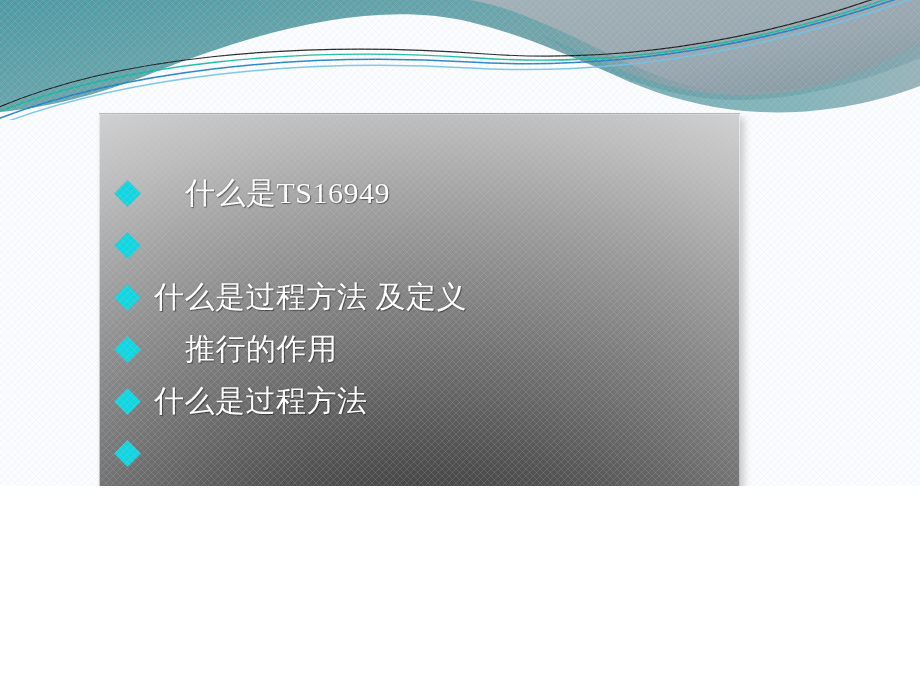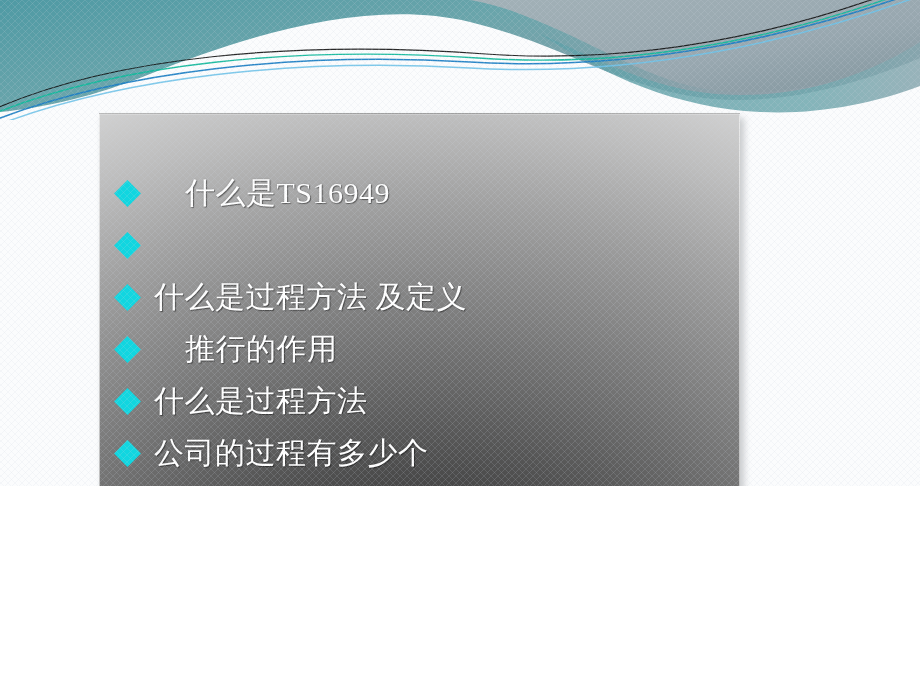--- a/index.html
+++ b/index.html
@@ -208,21 +208,20 @@
         <span class="bullet-text">  推行的作用</span>
       </li>
 
       <li class="bullet-row plain">
         <span class="bullet-diamond"></span>
         <span class="bullet-text">什么是过程方法</span>
       </li>
 
       <li class="bullet-row plain">
         <span class="bullet-diamond"></span>
-        <span class="bullet-text">公司的过程有多少个</span>
       </li>
 
 
     </ul>
   </div>
 
   <div class="slide-texture"></div>
 
 </div>
 

